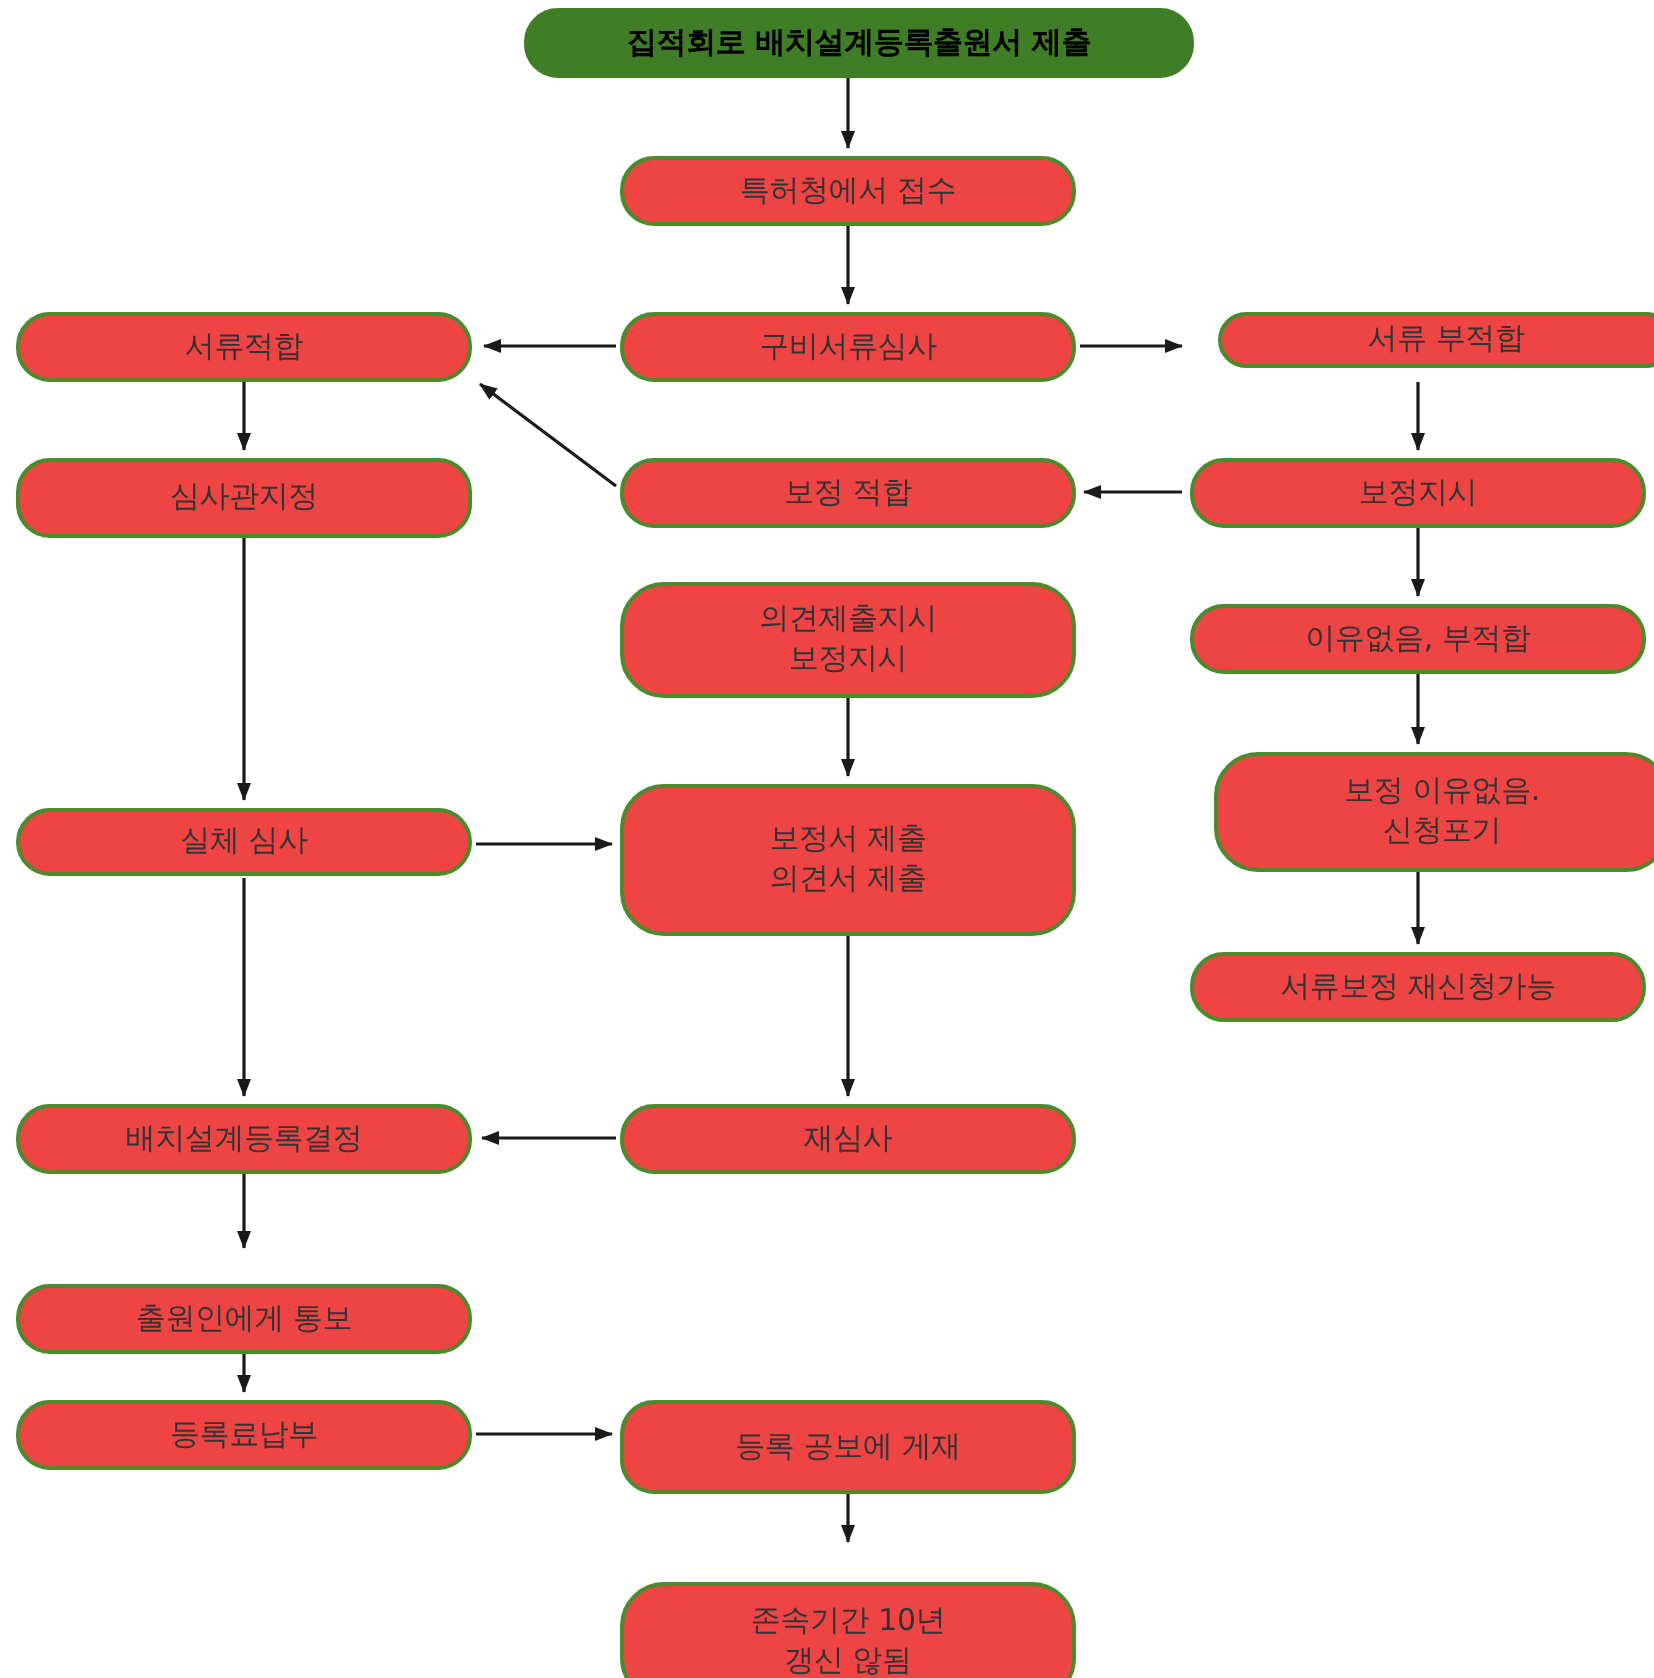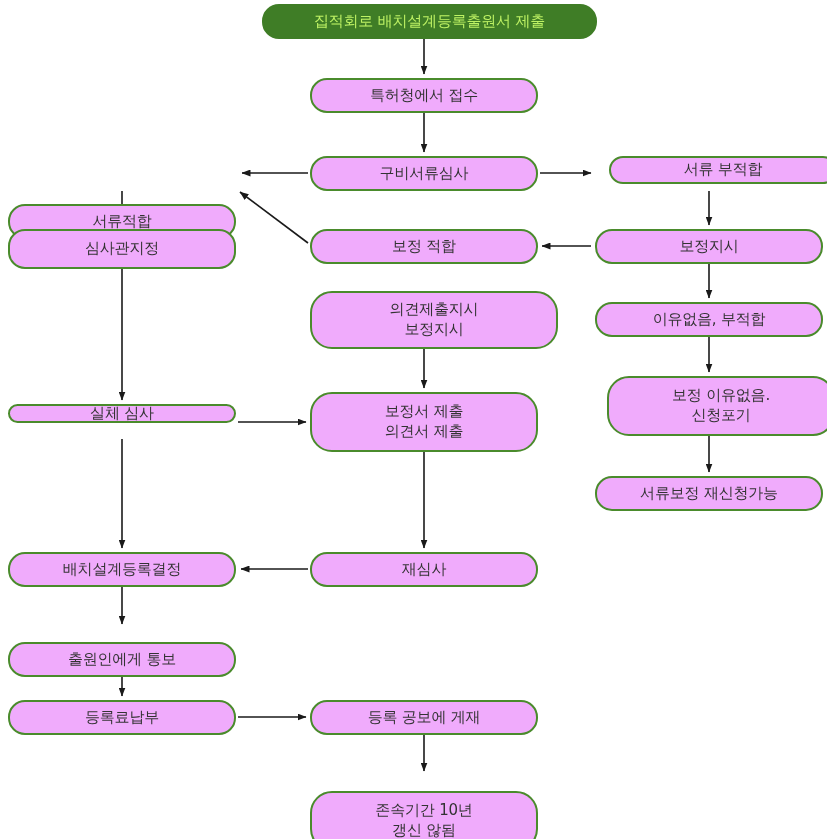--- a/index.html
+++ b/index.html
@@ -29,32 +29,32 @@
   }
   .node {
     position: absolute;
     box-sizing: border-box;
     display: flex;
     align-items: center;
     justify-content: center;
     text-align: center;
     border: 2px solid #4a8b2c;
     border-radius: 17px;
-    background: #f0abfc;
+    background: #ef4444;
     color: #333333;
     font-size: 15px;
     line-height: 1.32;
     letter-spacing: -0.2px;
     white-space: pre-line;
   }
   .node.start {
     background: #3f7d26;
     border-color: #3f7d26;
-    color: #bef264;
-    font-weight: normal;
+    color: #000000;
+    font-weight: bold;
   }
   .node.tall {
     border-radius: 22px;
   }
 </style>
 </head>
 <body>
 
 <div id="flow-root">
   <svg class="edge-layer" id="edge-layer" width="827" height="839" viewBox="0 0 827 839">
@@ -83,36 +83,36 @@
         <path d="M 308 569 L 241 569" fill="none" stroke="#1a1a1a" stroke-width="1.6" marker-end="url(#arrowhead)"></path>
         <path d="M 122 587 L 122 624" fill="none" stroke="#1a1a1a" stroke-width="1.6" marker-end="url(#arrowhead)"></path>
         <path d="M 122 663 L 122 696" fill="none" stroke="#1a1a1a" stroke-width="1.6" marker-end="url(#arrowhead)"></path>
         <path d="M 238 717 L 306 717" fill="none" stroke="#1a1a1a" stroke-width="1.6" marker-end="url(#arrowhead)"></path>
         <path d="M 424 735 L 424 771" fill="none" stroke="#1a1a1a" stroke-width="1.6" marker-end="url(#arrowhead)"></path>
       </g>
   </svg>
   <div id="node-layer">
       <div class="node start" style="left: 262px; top: 4px; width: 335px; height: 35px;"><span>집적회로 배치설계등록출원서 제출</span></div>
       <div class="node" style="left: 310px; top: 78px; width: 228px; height: 35px;"><span>특허청에서 접수</span></div>
-      <div class="node" style="left: 8px; top: 156px; width: 228px; height: 35px; margin-top: 48px;"><span>서류적합</span></div>
+      <div class="node" style="left: 8px; top: 156px; width: 228px; height: 35px;"><span>서류적합</span></div>
       <div class="node" style="left: 310px; top: 156px; width: 228px; height: 35px;"><span>구비서류심사</span></div>
       <div class="node" style="left: 609px; top: 156px; width: 228px; height: 28px;"><span>서류 부적합</span></div>
       <div class="node" style="left: 8px; top: 229px; width: 228px; height: 40px;"><span>심사관지정</span></div>
       <div class="node" style="left: 310px; top: 229px; width: 228px; height: 35px; text-align: center;"><span>보정 적합</span></div>
       <div class="node" style="left: 595px; top: 229px; width: 228px; height: 35px;"><span>보정지시</span></div>
-      <div class="node tall" style="left: 310px; top: 291px; width: 248px; height: 58px;"><span>의견제출지시
+      <div class="node tall" style="left: 310px; top: 291px; width: 228px; height: 58px;"><span>의견제출지시
 보정지시</span></div>
       <div class="node" style="left: 595px; top: 302px; width: 228px; height: 35px;"><span>이유없음, 부적합</span></div>
-      <div class="node" style="left: 8px; top: 404px; width: 228px; height: 19px;"><span>실체 심사</span></div>
-      <div class="node tall" style="left: 310px; top: 392px; width: 228px; height: 60px; justify-content: center;"><span>보정서 제출
+      <div class="node" style="left: 8px; top: 404px; width: 228px; height: 34px;"><span>실체 심사</span></div>
+      <div class="node tall" style="left: 310px; top: 392px; width: 228px; height: 76px; justify-content: center;"><span>보정서 제출
 의견서 제출</span></div>
       <div class="node tall" style="left: 595px; top: 376px; width: 228px; height: 60px; margin-left: 12px;"><span>보정 이유없음.
 신청포기</span></div>
       <div class="node" style="left: 595px; top: 476px; width: 228px; height: 35px;"><span>서류보정 재신청가능</span></div>
       <div class="node" style="left: 8px; top: 552px; width: 228px; height: 35px;"><span>배치설계등록결정</span></div>
       <div class="node" style="left: 310px; top: 552px; width: 228px; height: 35px;"><span>재심사</span></div>
       <div class="node" style="left: 8px; top: 628px; width: 228px; height: 35px; margin-top: 14px;"><span>출원인에게 통보</span></div>
       <div class="node" style="left: 8px; top: 700px; width: 228px; height: 35px; text-align: right;"><span>등록료납부</span></div>
-      <div class="node" style="left: 310px; top: 700px; width: 228px; height: 35px; text-align: right;"><span>등록 공보에 게재</span></div>
+      <div class="node" style="left: 310px; top: 700px; width: 228px; height: 47px; text-align: right;"><span>등록 공보에 게재</span></div>
       <div class="node tall" style="left: 310px; top: 775px; width: 228px; height: 60px; margin-top: 16px;"><span>존속기간 10년
 갱신 않됨</span></div>
     </div>
 </div>
 
 </body></html>

